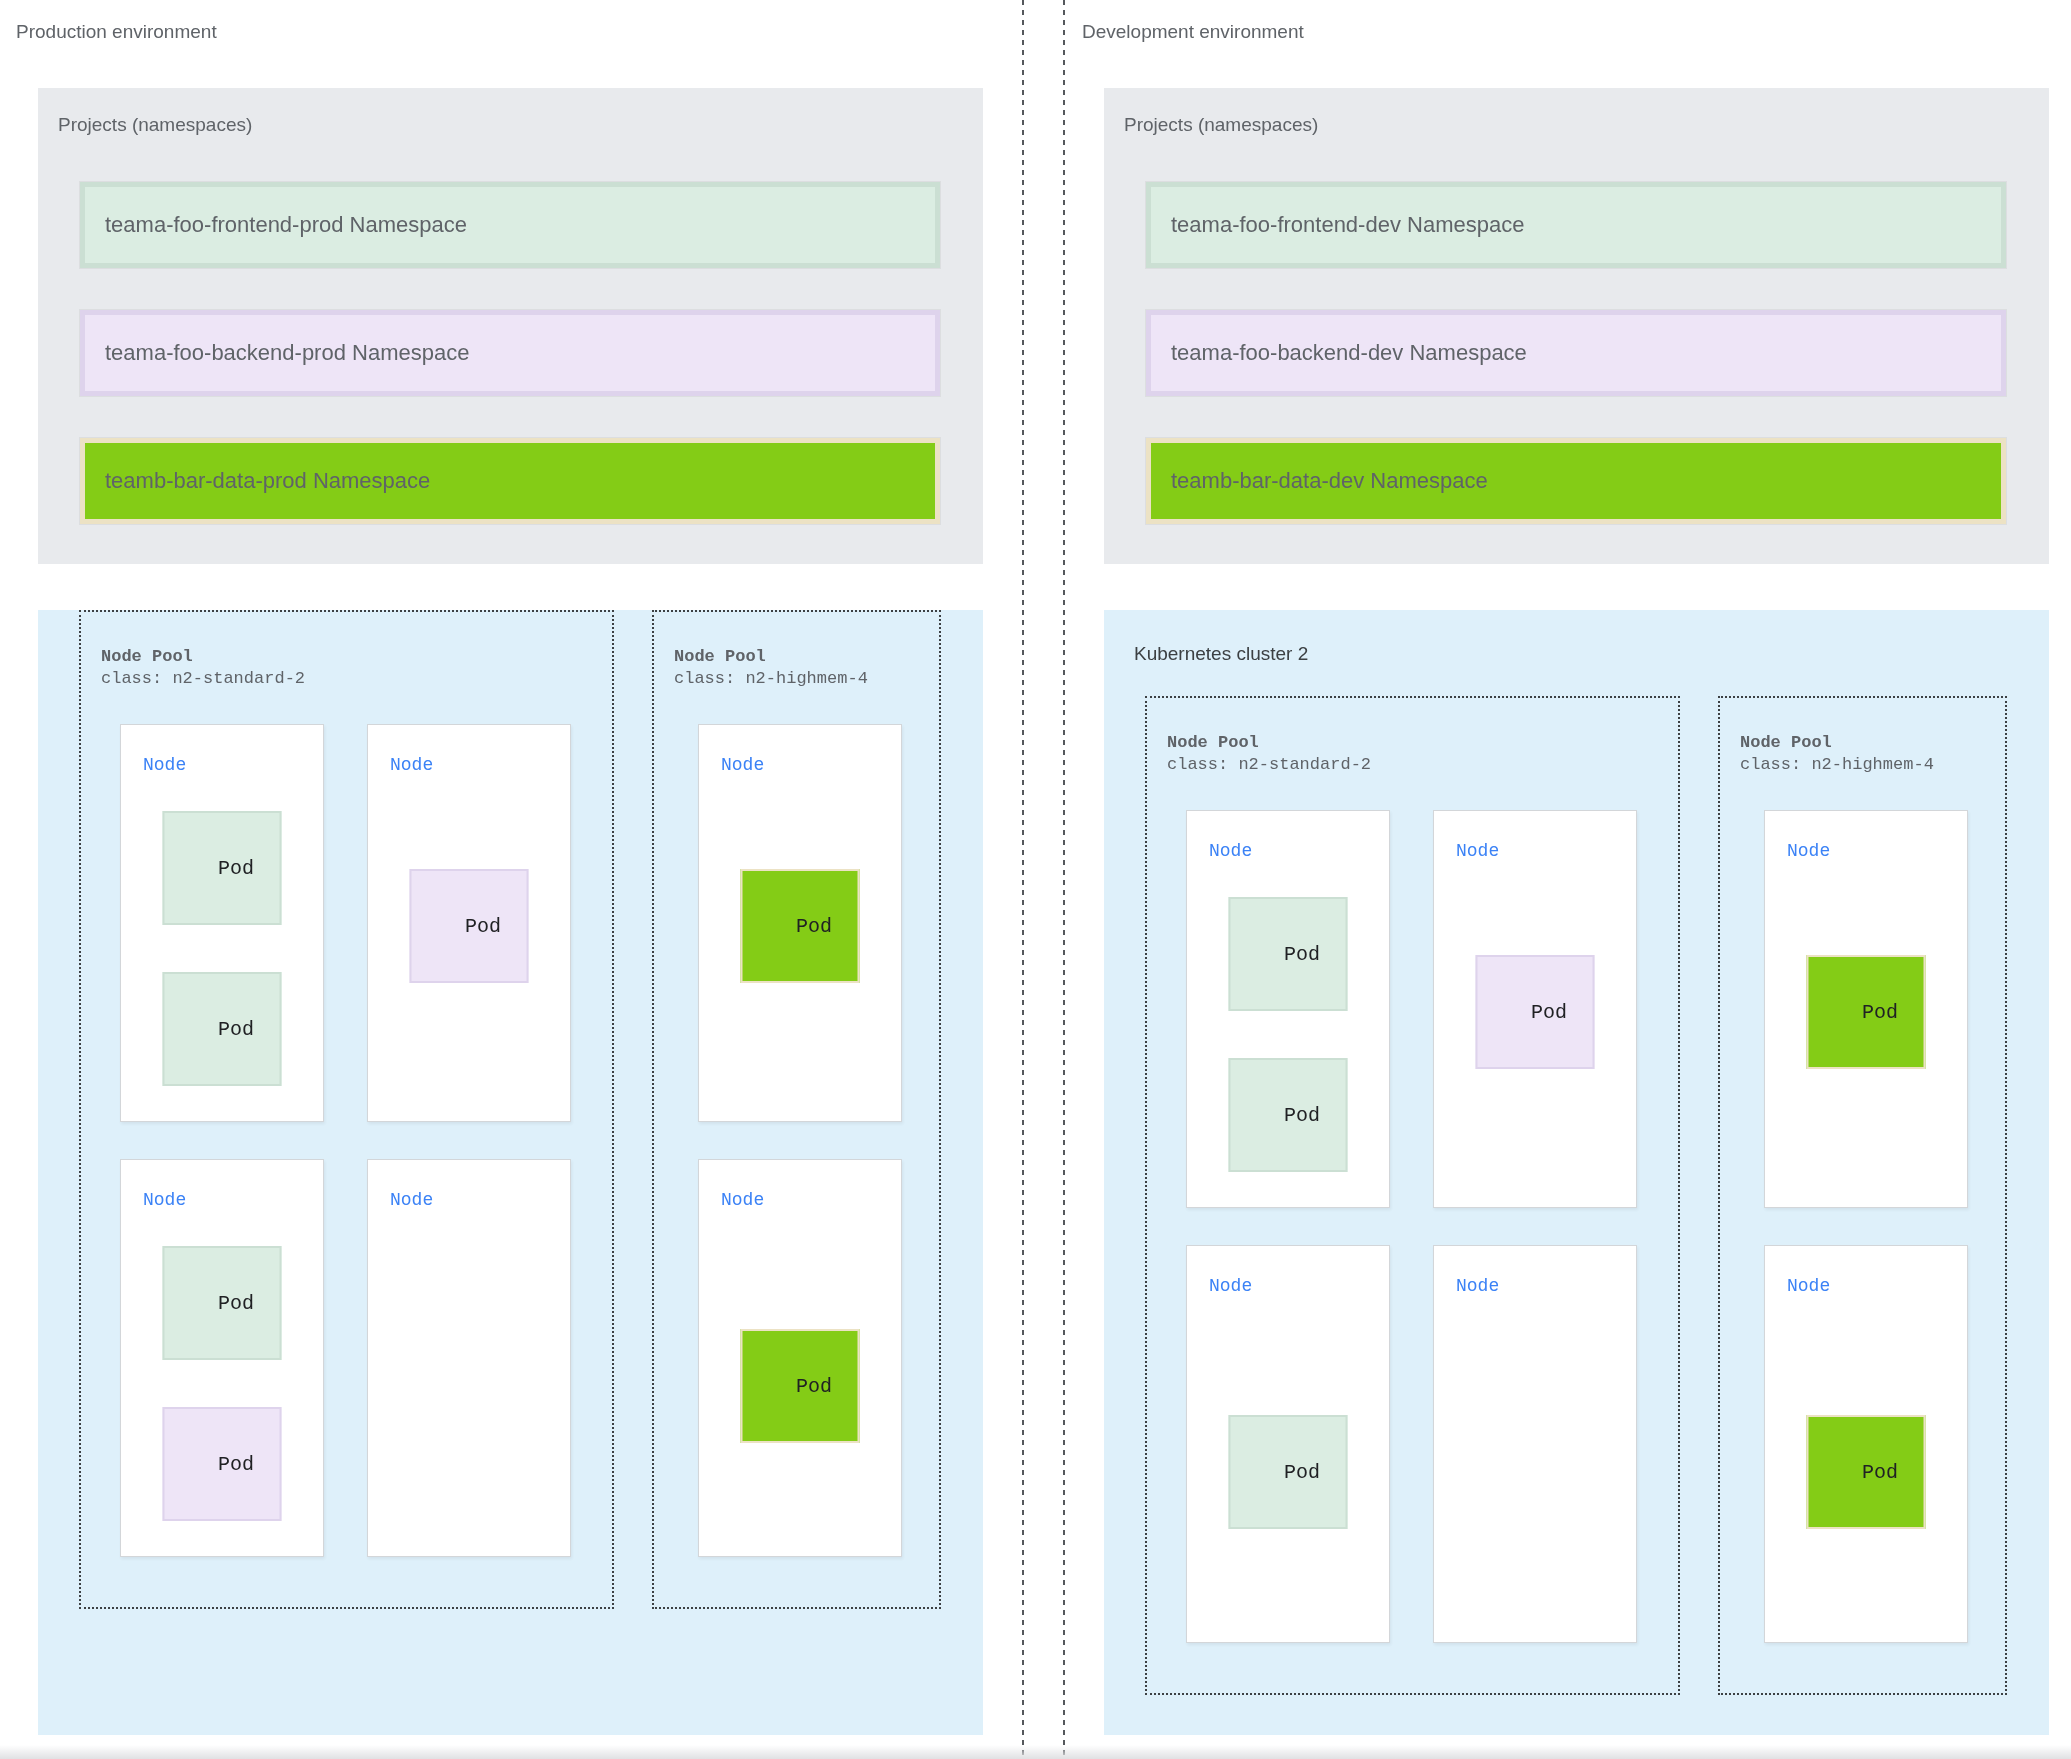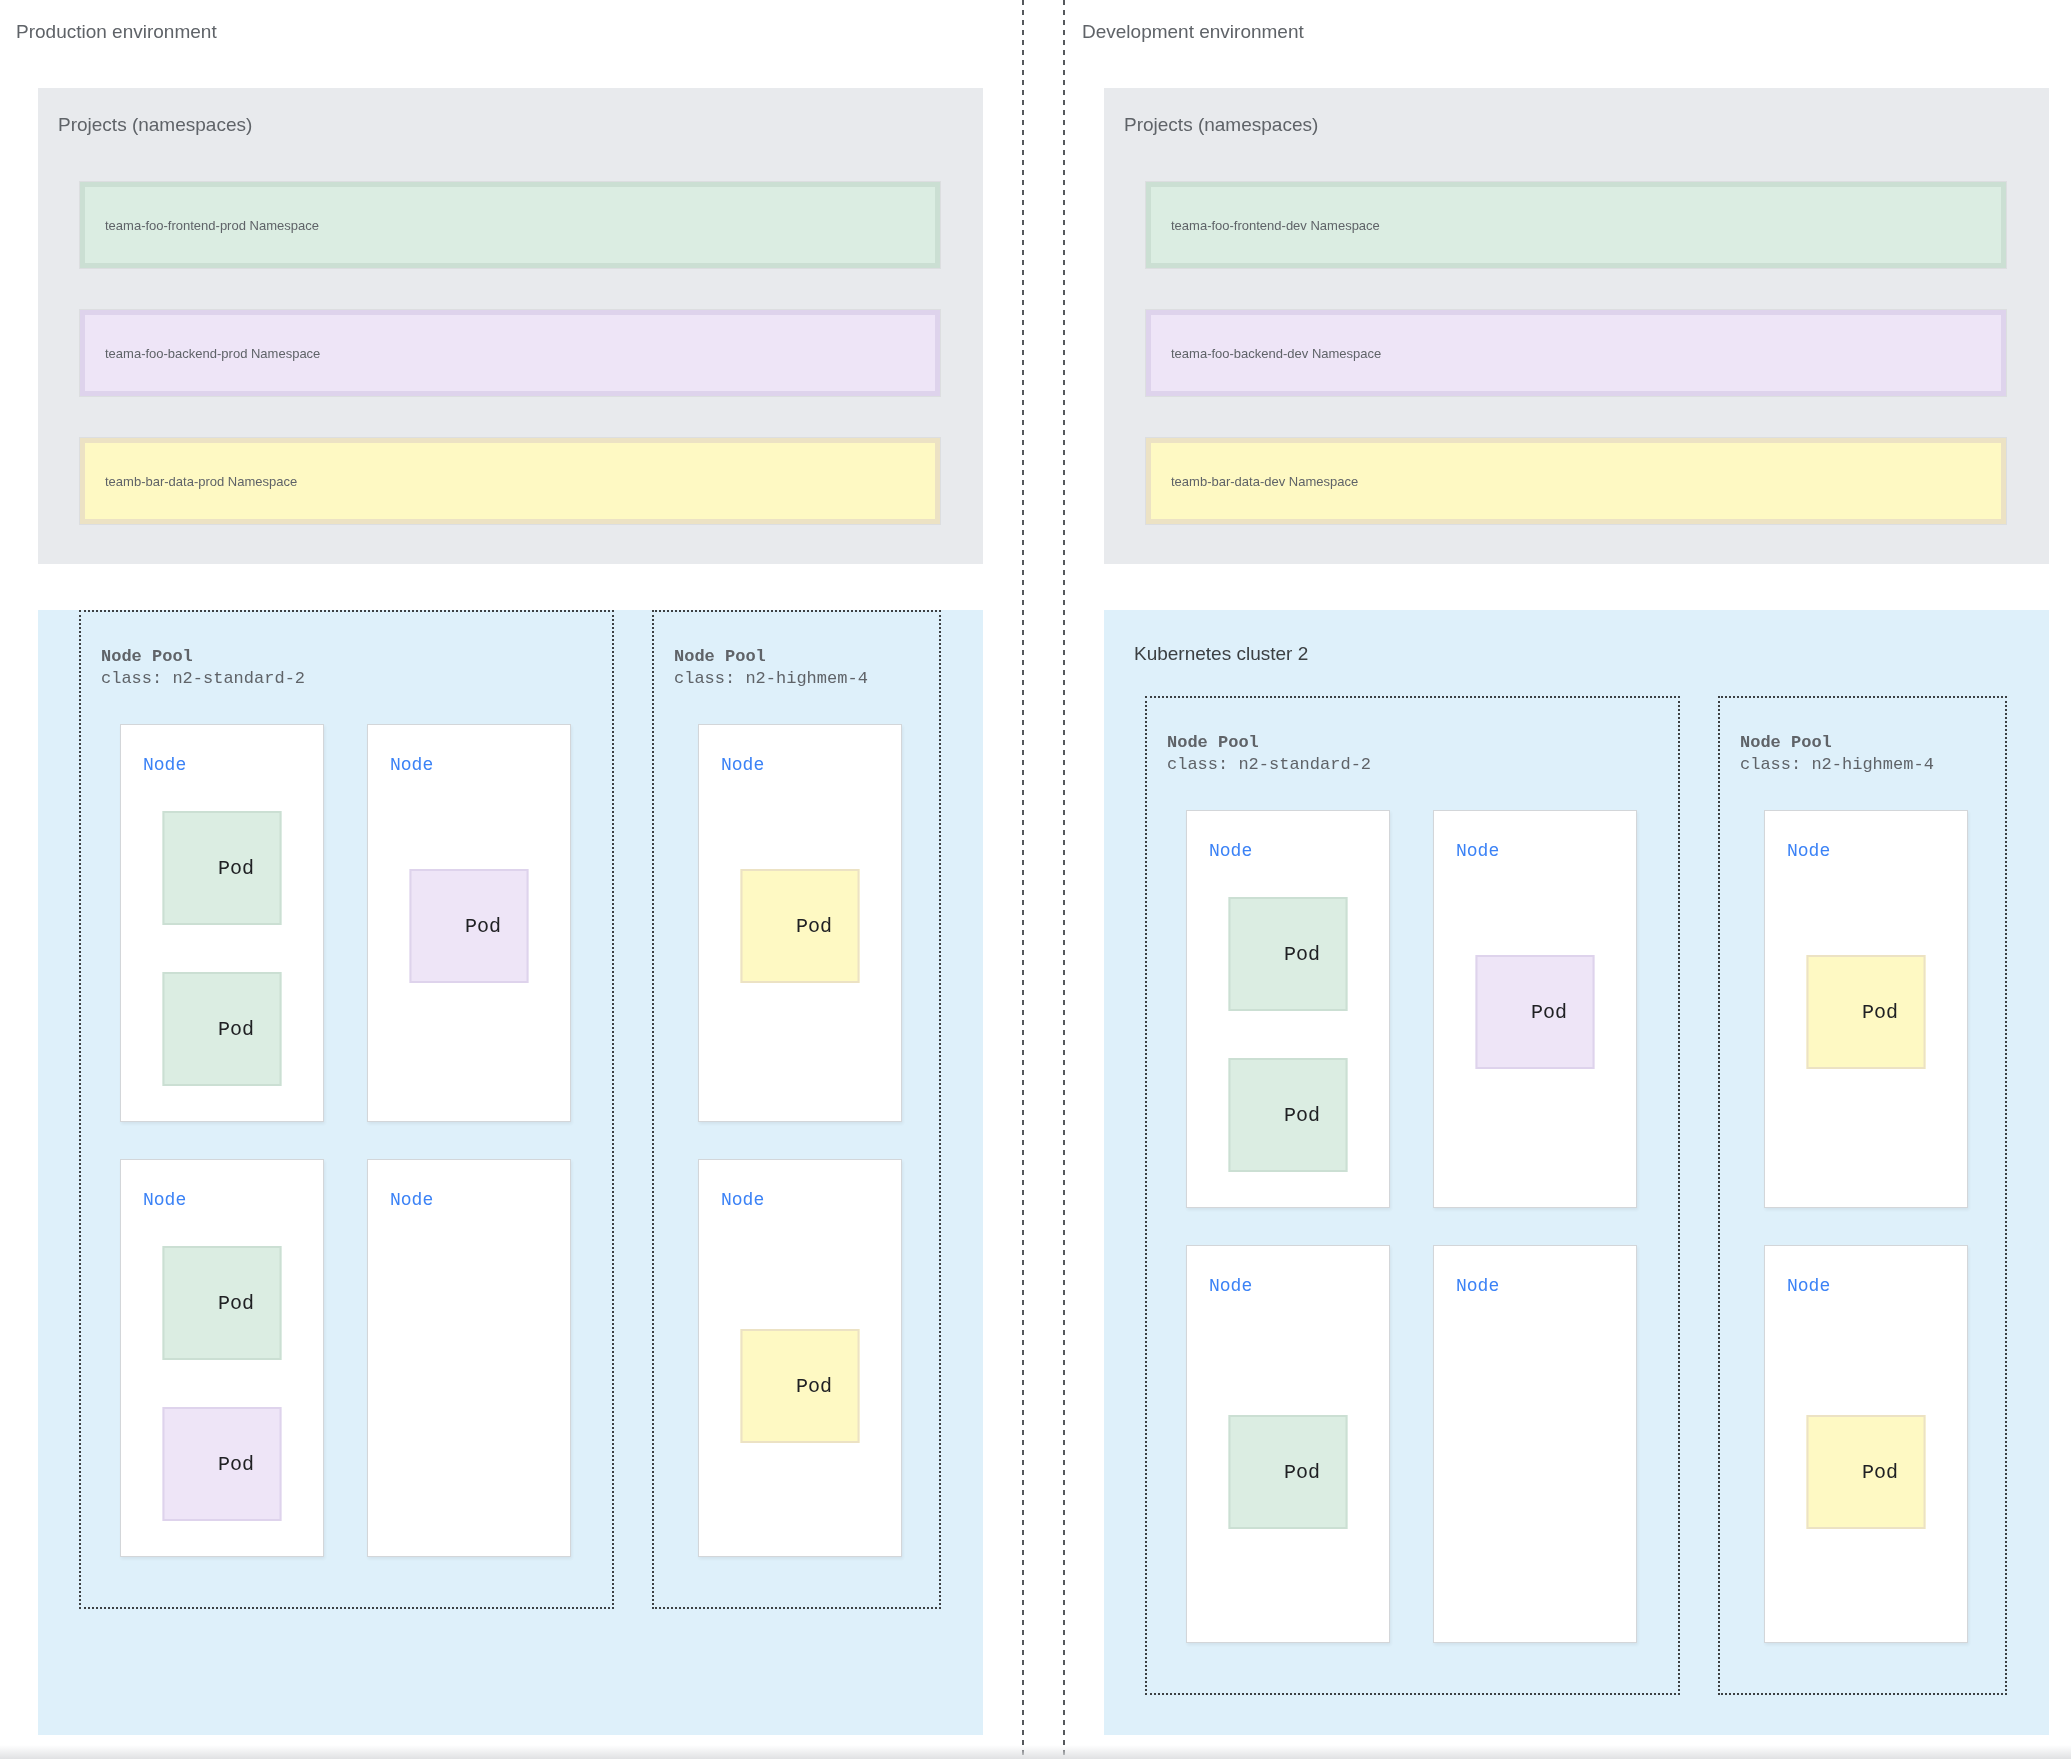--- a/index.html
+++ b/index.html
@@ -70,21 +70,21 @@
   }
   .ns-bar {
     margin: 0 43px 0 42px;
     height: 86px;
     box-sizing: border-box;
     border: 5px solid #ffffff;
     box-shadow: 0 0 0 1px rgba(0,0,0,0.05);
     display: flex;
     align-items: center;
     padding-left: 20px;
-    font-size: 13px;
+    font-size: 22px;
     color: #5f6368;
   }
 
   
   .cluster-box {
     margin-top: 46px;
     height: 1125px;
     background: #def0fa;
     box-sizing: border-box;
   }
@@ -158,21 +158,21 @@
     padding-left: 28px;
   }
   .pod.pos-upper { top: 86px;  }
   .pod.pos-lower { top: 247px; }
   .pod.pos-mid   { top: 144px; }
   .pod.pos-mid2  { top: 169px; }
 
   
   [data-color="green"]  { background: #dbede2; border-color: #cbdfd3; }
   [data-color="purple"] { background: #eee5f7; border-color: #ded3ec; }
-  [data-color="yellow"] { background: #fef9c3; border-color: #ece2c4; }
+  [data-color="yellow"] { background: #84cc16; border-color: #ece2c4; }
 
   .bottom-shadow {
     position: absolute;
     left: 0; right: 0; bottom: 0;
     height: 14px;
     background: linear-gradient(to bottom, rgba(227,228,230,0), #e0e1e3);
   }
 </style>
 </head>
 <body>

